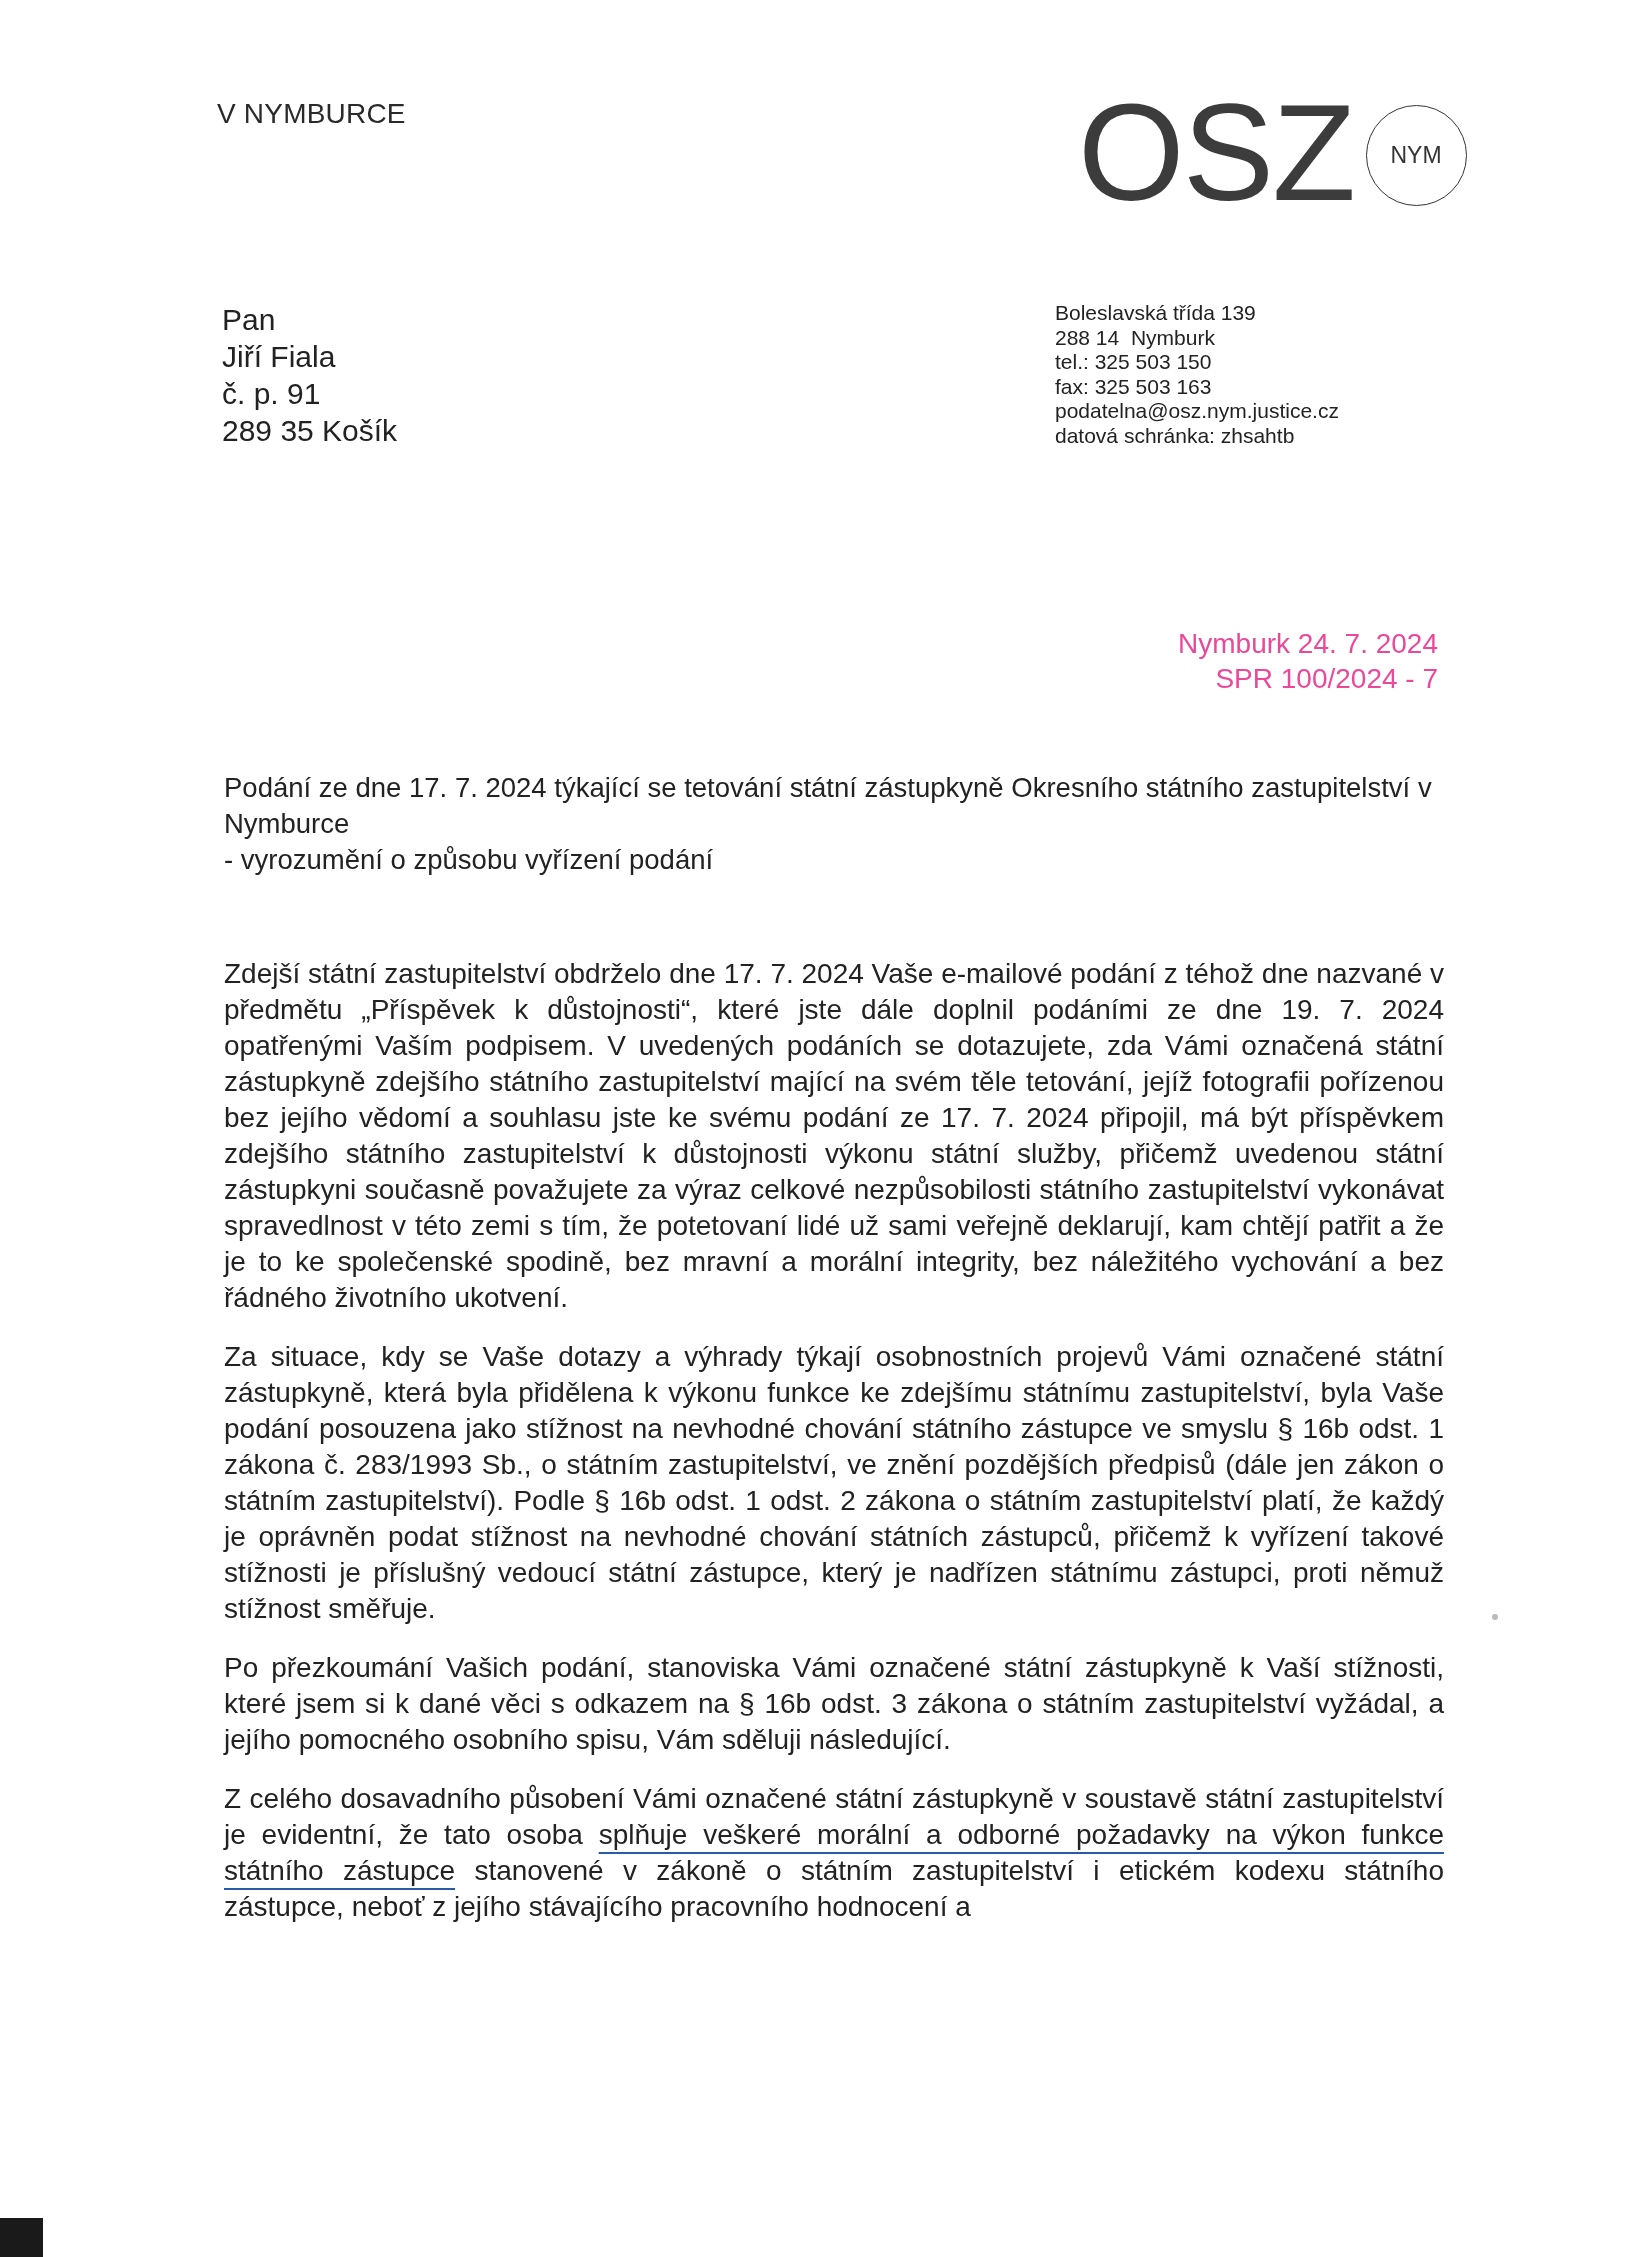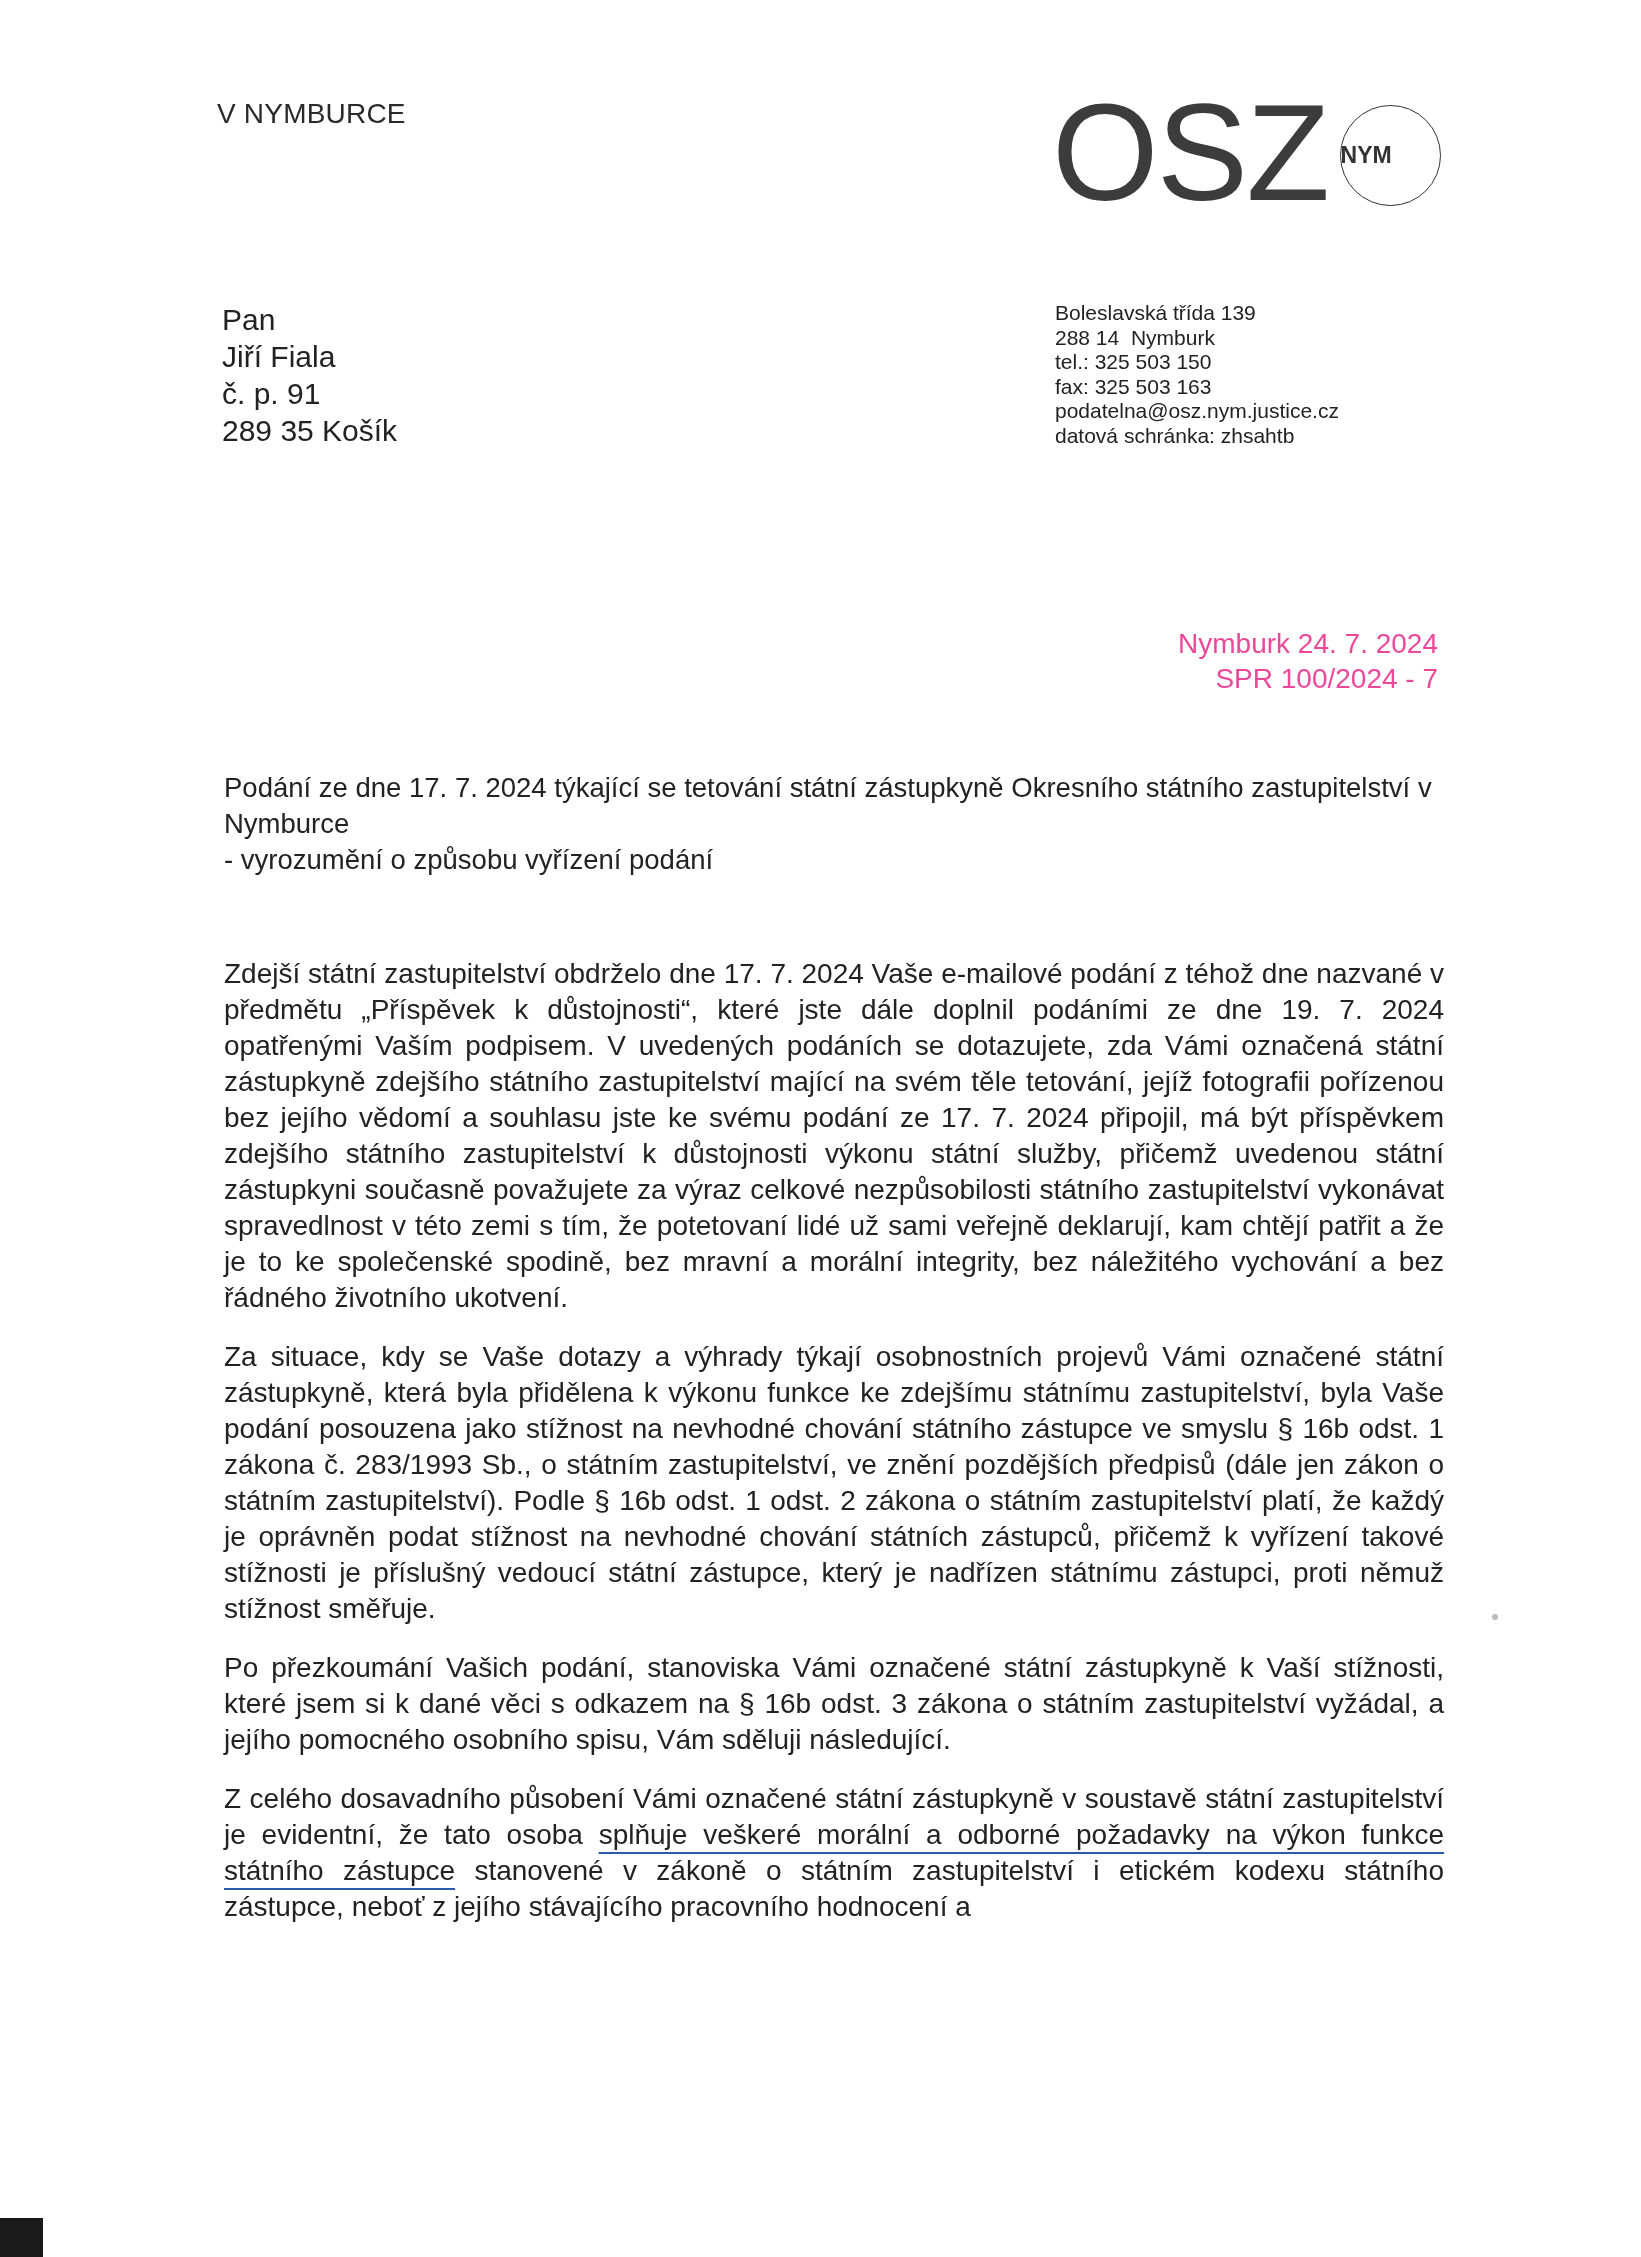--- a/index.html
+++ b/index.html
@@ -2,24 +2,24 @@
 <html><head>
 <meta charset="utf-8">
 <style>
   html, body { margin: 0; padding: 0; background: #ffffff; }
   body { width: 1641px; height: 2257px; position: relative; overflow: hidden;
          font-family: "Liberation Sans", sans-serif; color: #1f1f1f; }
   .org { position: absolute; left: 217px; top: 97px; font-size: 28px; line-height: 34px;
          letter-spacing: 0.2px; color: #2a2a2a; }
   .org div { white-space: nowrap; }
   .logo { position: absolute; left: 1052px; top: 85px; height: 135px; display: flex; align-items: center; }
-  .logo-text { font-size: 137px; line-height: 137px; color: #3c3c3c; letter-spacing: -1.9px; font-weight: 400; }
+  .logo-text { font-size: 137px; line-height: 137px; color: #3c3c3c; letter-spacing: -1.9px; font-weight: 400; margin-left: 26px; }
   .logo-circle { width: 99px; height: 99px; border: 1.9px solid #333; border-radius: 50%;
-                 display: flex; align-items: center; margin-left: 11.6px;
-                 font-size: 23px; color: #333; margin-top: 5.8px; font-weight: bold; }
+                 display: flex; align-items: center; justify-content: center; margin-left: 11.6px;
+                 font-size: 23px; color: #333; margin-top: 5.8px; }
   .recipient { position: absolute; left: 222px; top: 301px; font-size: 30px; line-height: 37px; color: #222; }
   .sender { position: absolute; left: 1055px; top: 301px; font-size: 21px; line-height: 24.6px; color: #222; }
   .dateblock { position: absolute; right: 203px; top: 626px; text-align: right; font-size: 28px; line-height: 35px; color: #ec4899; }
   .subject { position: absolute; left: 224px; top: 770px; width: 1217px; font-size: 27.5px; line-height: 36px;
              font-weight: normal; color: #222; }
   .body { position: absolute; left: 224px; top: 956px; width: 1220px; font-size: 28px; line-height: 36px;
           text-align: justify; color: #222; }
   .body p { margin: 0 0 23px 0; }
   .ink { text-decoration: underline; text-decoration-color: #2a5ba8; text-decoration-thickness: 1.9px;
          text-underline-offset: 7.7px; }

